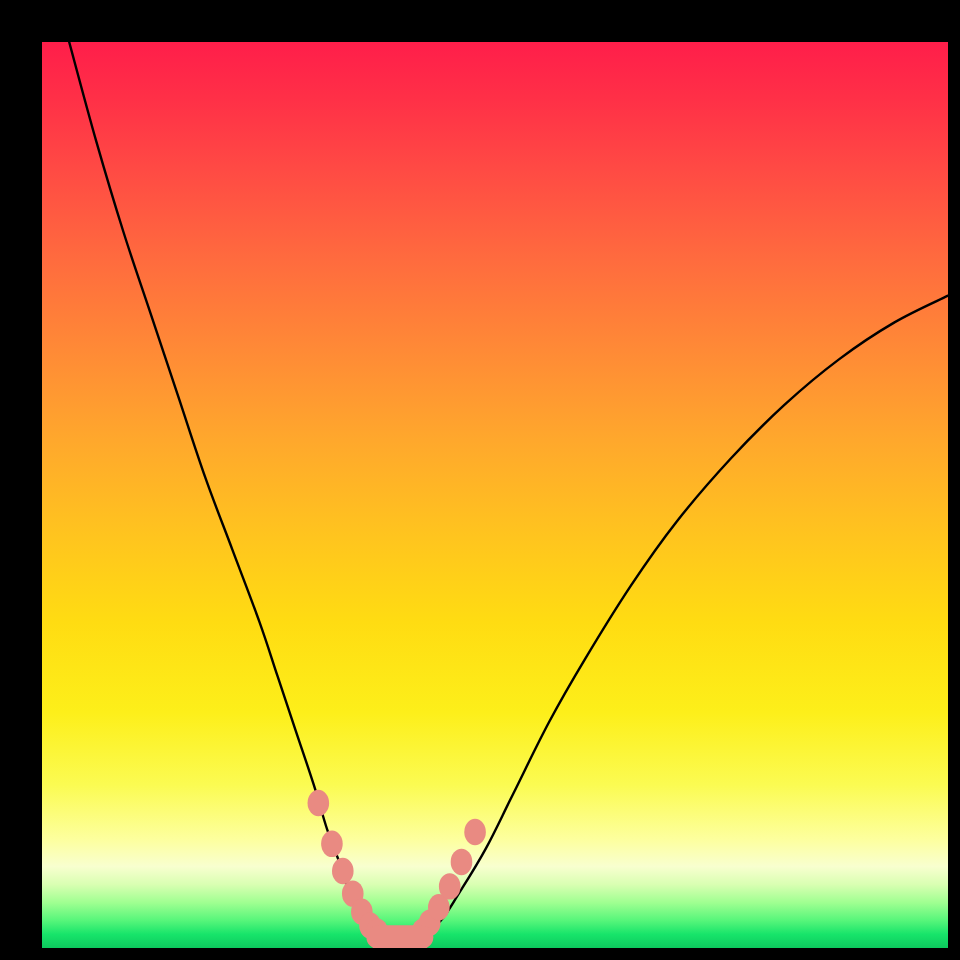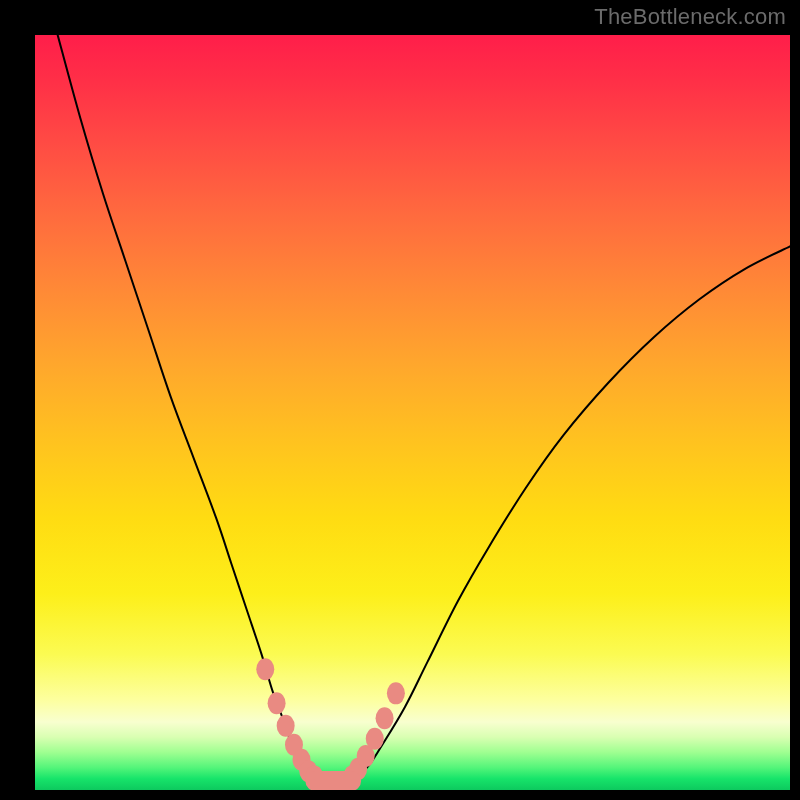--- a/index.html
+++ b/index.html
@@ -89,15 +89,14 @@
         <ellipse cx="317.09999999999997" cy="741.41" rx="9" ry="11" fill="#e98a82"></ellipse>
         <ellipse cx="323.14" cy="733.86" rx="9" ry="11" fill="#e98a82"></ellipse>
         <ellipse cx="330.68999999999994" cy="721.025" rx="9" ry="11" fill="#e98a82"></ellipse>
         <ellipse cx="339.75" cy="703.66" rx="9" ry="11" fill="#e98a82"></ellipse>
         <ellipse cx="349.565" cy="683.275" rx="9" ry="11" fill="#e98a82"></ellipse>
         <ellipse cx="360.89" cy="658.36" rx="9" ry="11" fill="#e98a82"></ellipse>
         <rect x="270.35" y="735.94" width="55.74999999999994" height="20" rx="10" fill="#e98a82"></rect>
       </g>
   </svg>
 
-  <div class="watermark">TheBottleneck.com</div>
 
 </div>
 
 </body></html>

